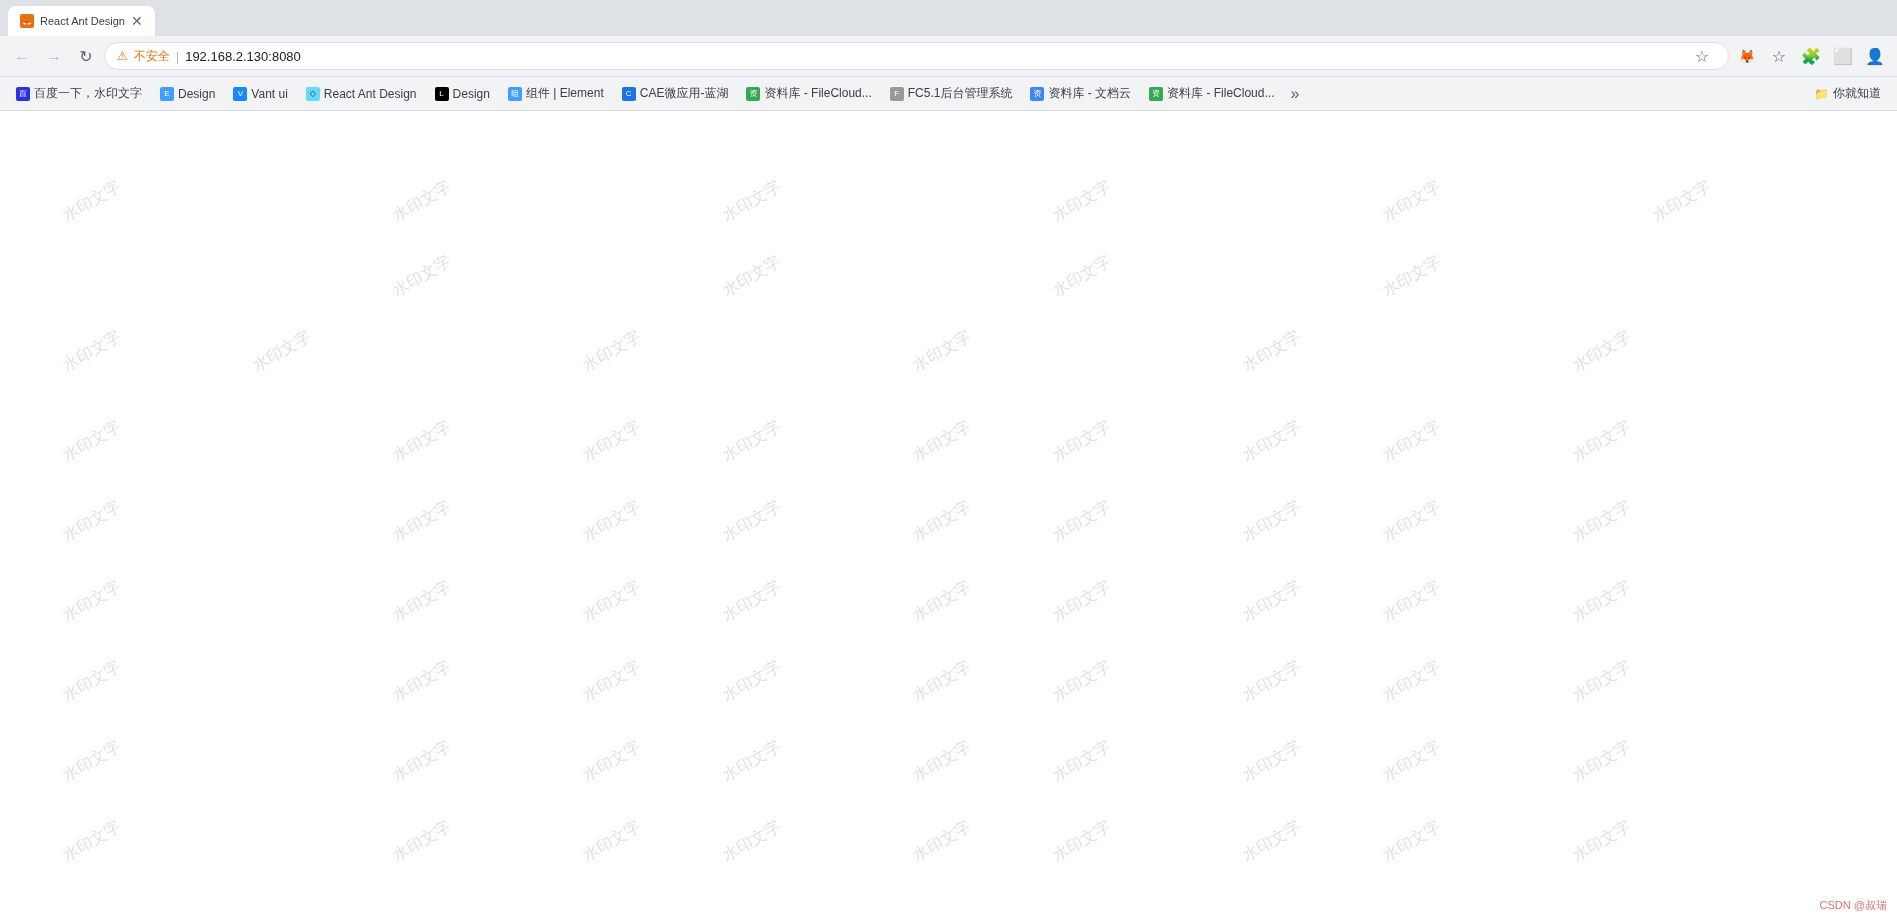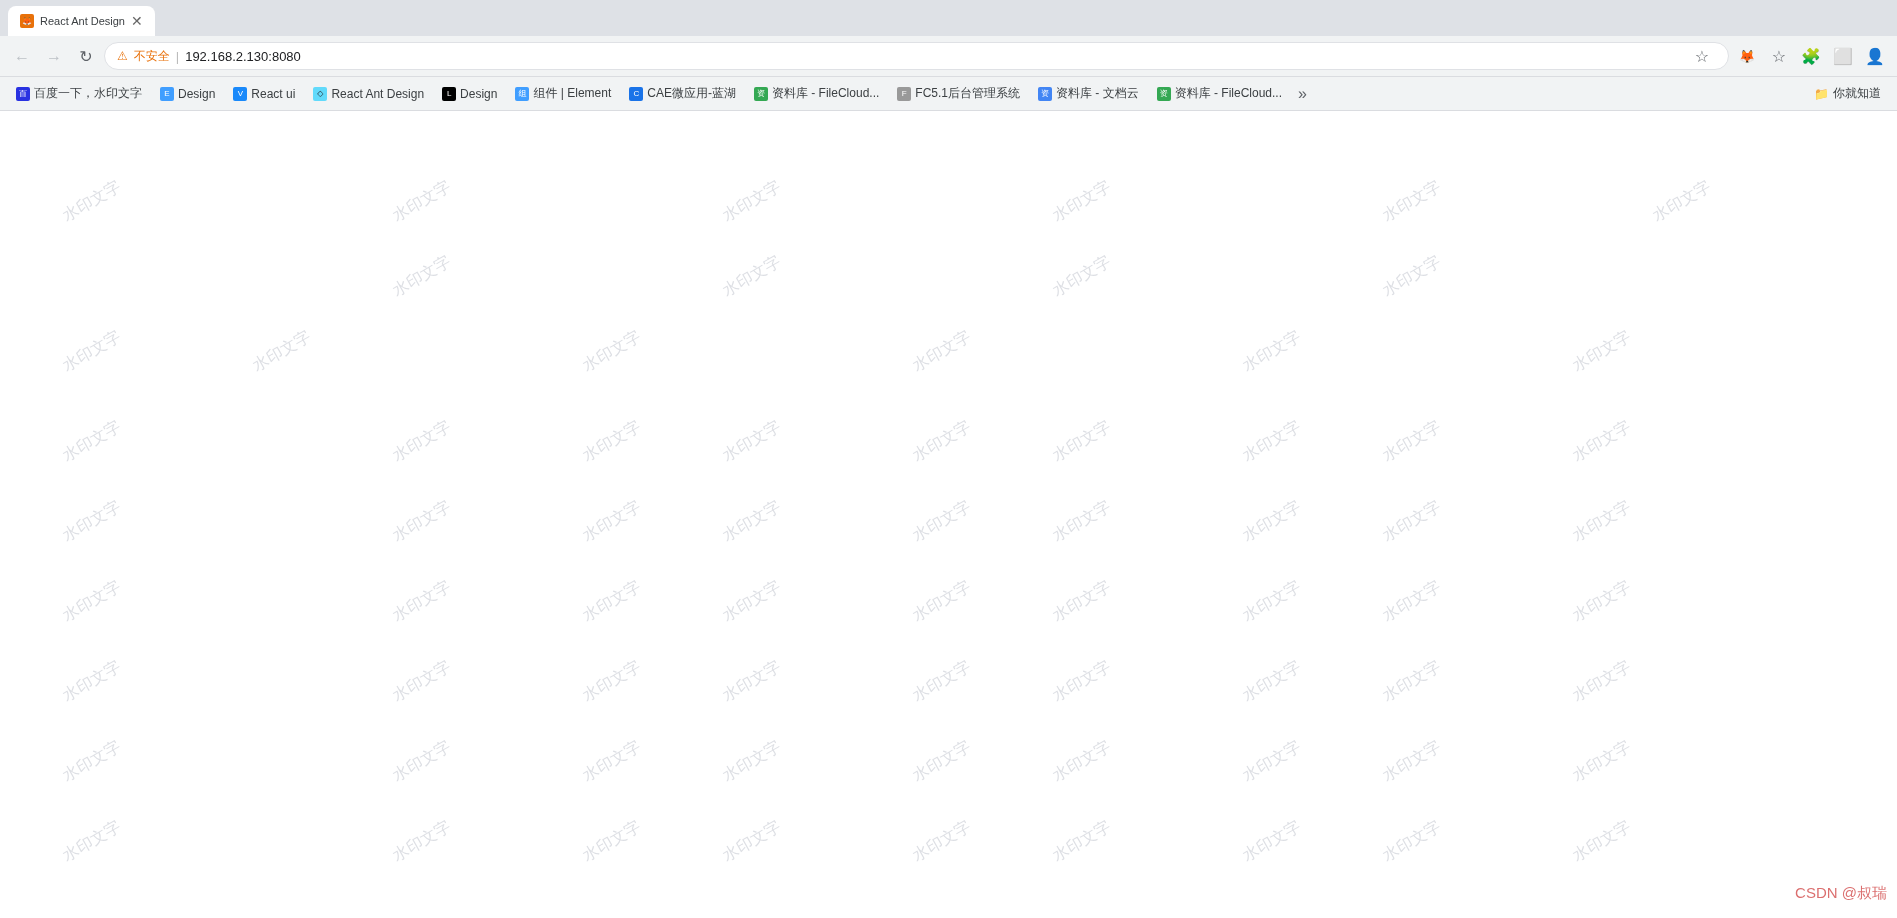--- a/index.html
+++ b/index.html
@@ -191,23 +191,23 @@
       color: rgba(180, 185, 195, 0.45);
       transform: rotate(-30deg);
       white-space: nowrap;
       user-select: none;
       font-family: 'Microsoft YaHei', Arial, sans-serif;
     }
 
     
     .csdn-badge {
       position: absolute;
-      bottom: 16px;
+      bottom: 6px;
       right: 10px;
-      font-size: 15px;
+      font-size: 11px;
       color: #c33;
       opacity: 0.7;
     }
 
     
     .toolbar-icon {
       width: 28px; height: 28px;
       border-radius: 50%;
       display: flex; align-items: center; justify-content: center;
       font-size: 16px;
@@ -255,21 +255,21 @@
     <div class="bookmark-item">
       <div class="bookmark-favicon bm-baidu">百</div>
       <span>百度一下，水印文字</span>
     </div>
     <div class="bookmark-item">
       <div class="bookmark-favicon bm-element">E</div>
       <span>Design</span>
     </div>
     <div class="bookmark-item">
       <div class="bookmark-favicon bm-vant">V</div>
-      <span>React ui</span>
+      <span>Vant ui</span>
     </div>
     <div class="bookmark-item">
       <div class="bookmark-favicon bm-react">◇</div>
       <span>React Ant Design</span>
     </div>
     <div class="bookmark-item">
       <div class="bookmark-favicon bm-layui">L</div>
       <span>Design</span>
     </div>
     <div class="bookmark-item">

